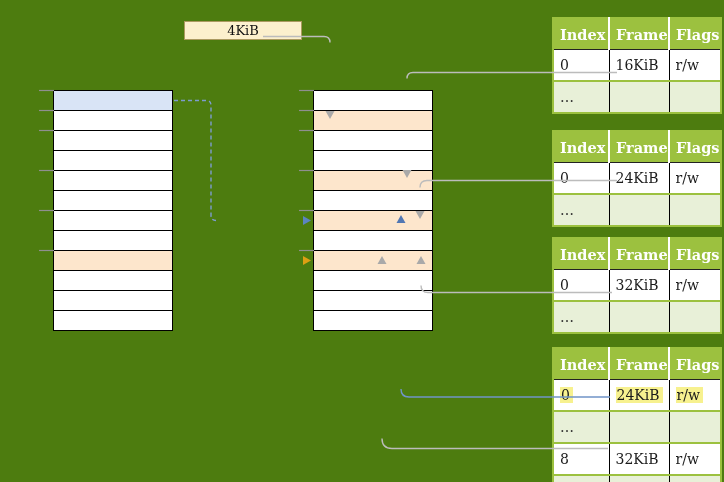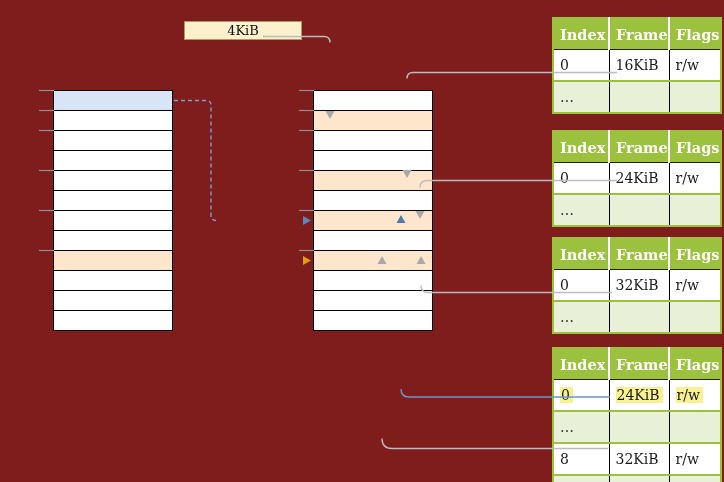--- a/index.html
+++ b/index.html
@@ -1,16 +1,16 @@
 <!DOCTYPE html>
 <html><head>
 <meta charset="utf-8">
 <style>
   html,body{margin:0;padding:0;background:#000;}
-  #canvas{position:relative;width:724px;height:482px;background:#7f1d1d;overflow:hidden;
+  #canvas{position:relative;width:724px;height:482px;background:#4d7c0f;overflow:hidden;
           font-family:"DejaVu Serif","Liberation Serif",serif;}
   
   #size-label{position:absolute;left:184px;top:21px;width:118px;height:19px;
     display:flex;align-items:center;justify-content:center;
     font-size:13px;color:#111;box-sizing:border-box;border:1px solid #ab9a60;}
   
   .mem-col{position:absolute;border:1px solid #000;box-sizing:border-box;z-index:1;background:#fff;}
   .mem-row{box-sizing:border-box;border-bottom:1px solid #000;}
   .mem-row:last-child{border-bottom:none;}
   

